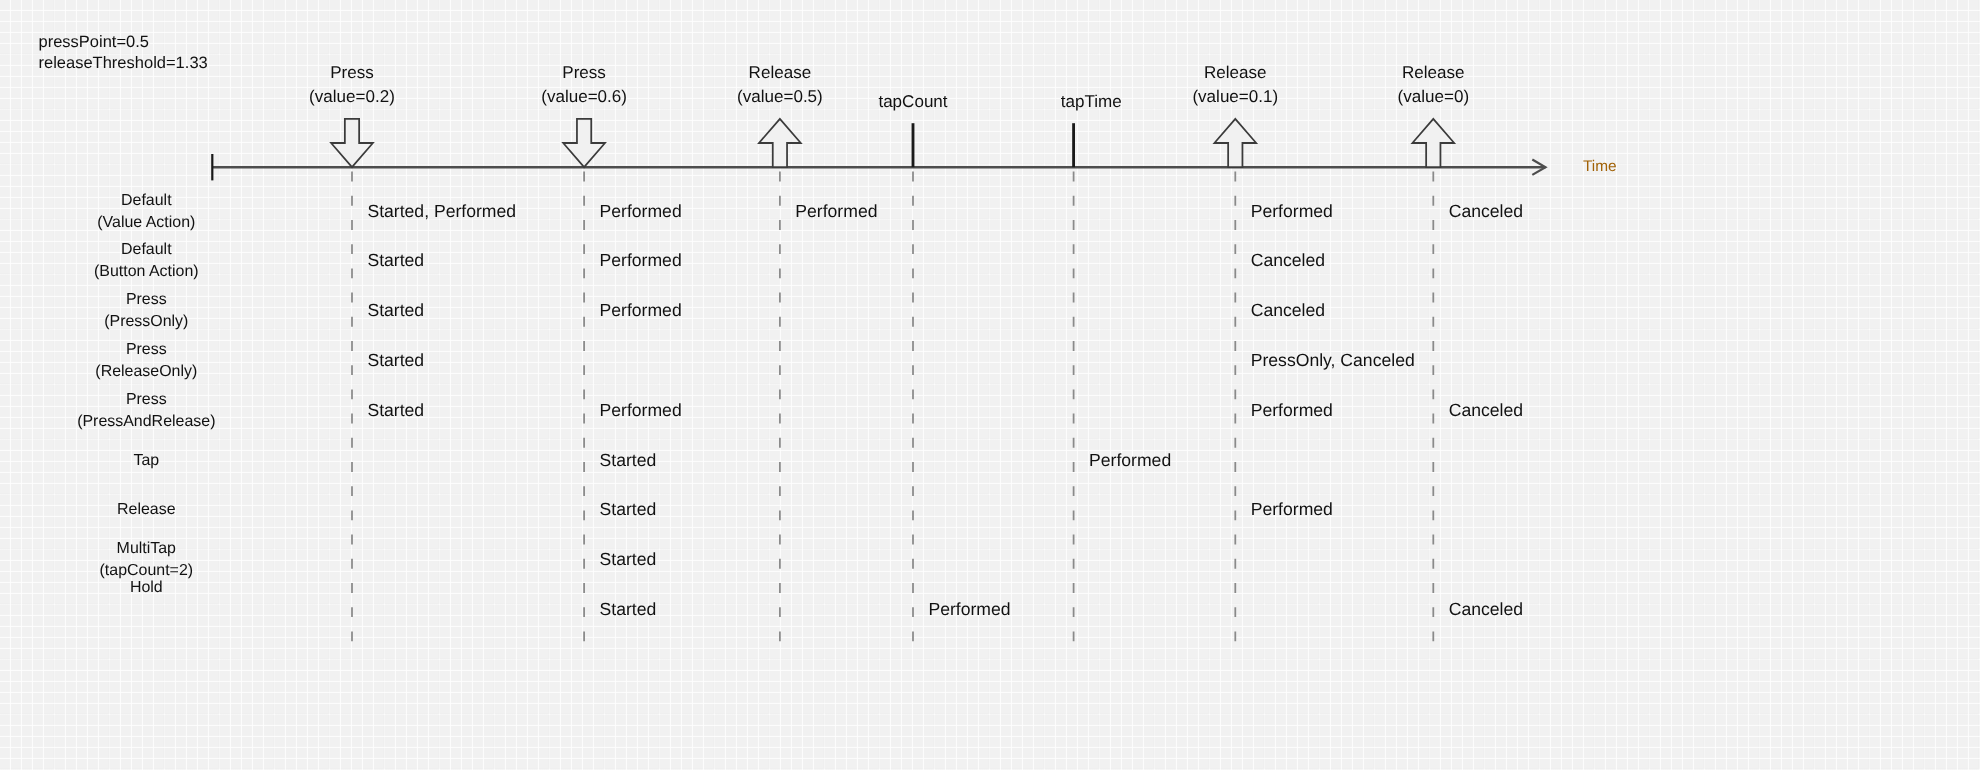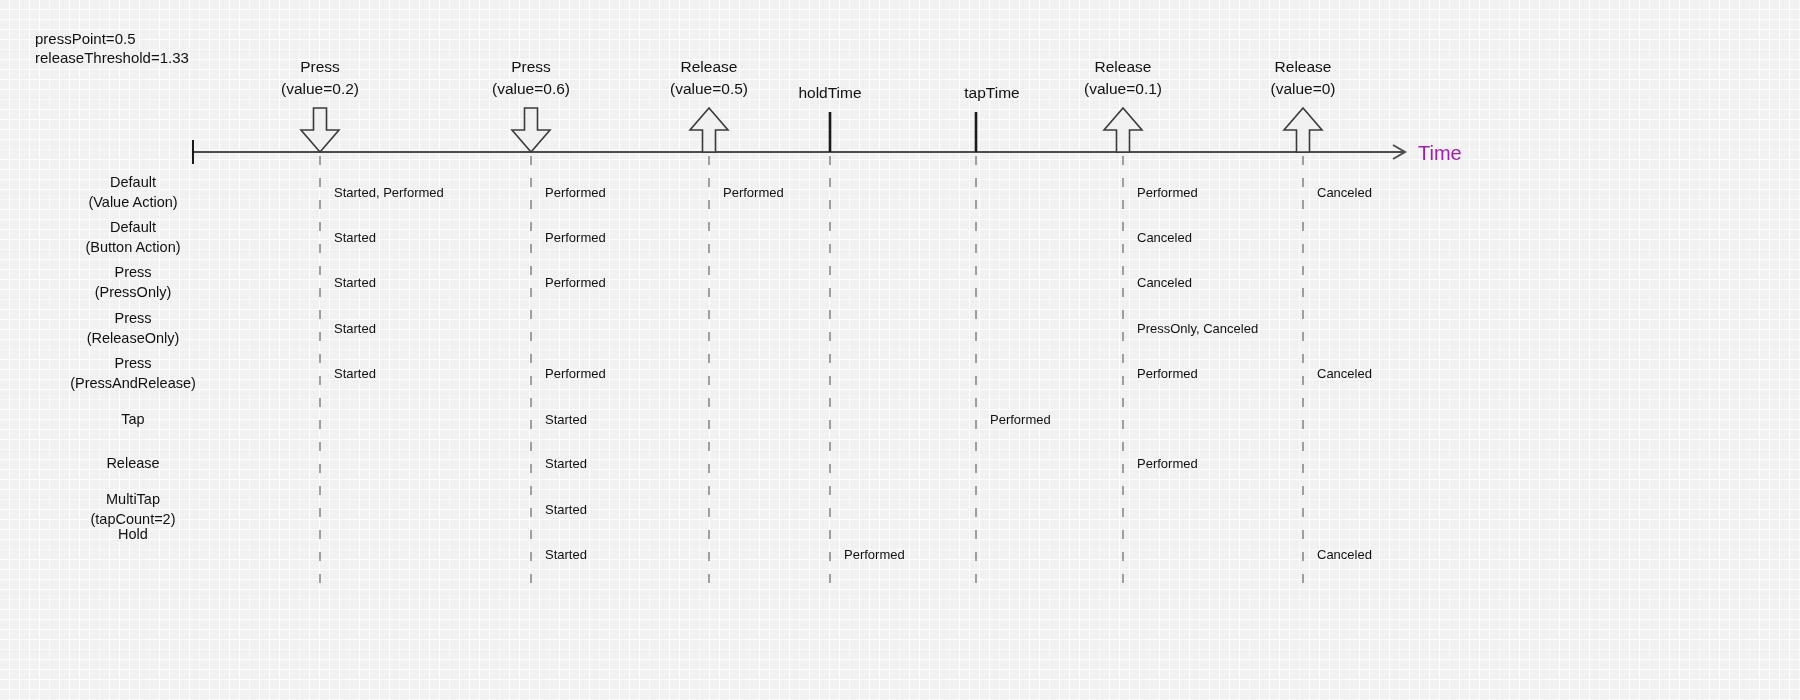--- a/index.html
+++ b/index.html
@@ -48,31 +48,32 @@
     position:absolute;
     font-size:14.5px;
     line-height:20px;
     text-align:center;
     white-space:pre;
     color:#111;
     transform:translate(-50%,-50%);
   }
   .cell-text{
     position:absolute;
-    font-size:13px;
+    font-size:16px;
     line-height:18px;
     white-space:nowrap;
     color:#111;
     transform:translateY(-50%);
   }
   .axis-caption{
     position:absolute;
-    font-size:20px;
-    color:#a21caf;
+    font-size:14px;
+    color:#a16207;
     white-space:nowrap;
+    margin-left:21px;
   }
   svg{position:absolute;left:0;top:0;overflow:visible;}
 </style>
 </head>
 <body>
 
 <div id="grid"></div>
 
 <div id="canvas">
 
@@ -111,21 +112,21 @@
       <line x1="1303" y1="156" x2="1303" y2="590" stroke="#8a8a8a" stroke-width="1.6" stroke-dasharray="9 13"></line>
     </svg>
 
   <div id="labels-layer">
       <div class="evt-label" style="left: 320px; top: 56px;">Press
 (value=0.2)</div>
       <div class="evt-label" style="left: 531px; top: 56px;">Press
 (value=0.6)</div>
       <div class="evt-label" style="left: 709px; top: 56px;">Release
 (value=0.5)</div>
-      <div class="evt-label" style="left: 830px; top: 82px;">holdTime</div>
+      <div class="evt-label" style="left: 830px; top: 82px;">tapCount</div>
       <div class="evt-label" style="left: 992px; top: 82px;">tapTime</div>
       <div class="evt-label" style="left: 1123px; top: 56px;">Release
 (value=0.1)</div>
       <div class="evt-label" style="left: 1303px; top: 56px;">Release
 (value=0)</div>
     </div>
   <div id="rows-layer">
       <div class="row-label" style="left: 133px; top: 192px;">Default
 (Value Action)</div>
       <div class="row-label" style="left: 133px; top: 237px;">Default

